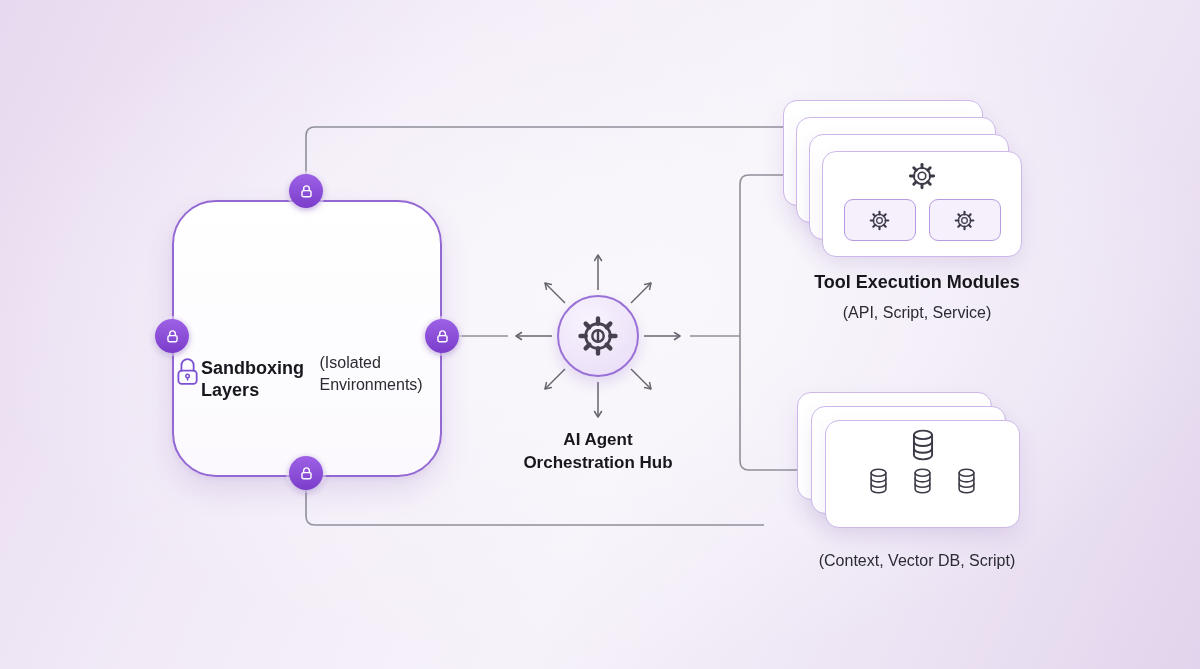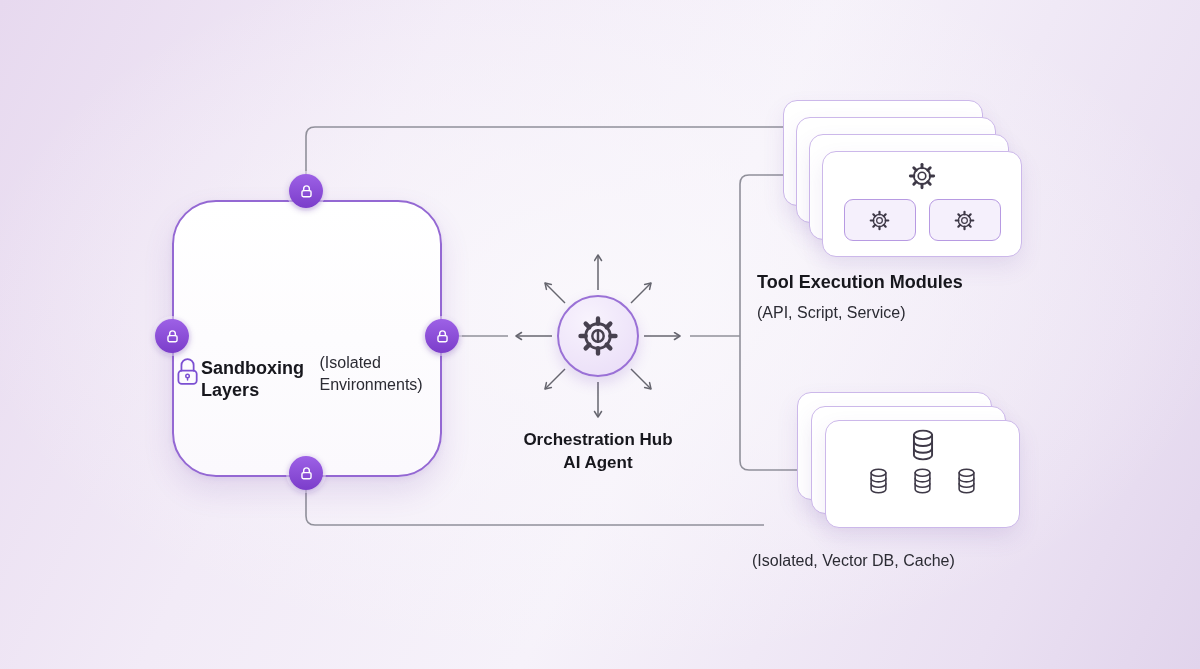--- a/index.html
+++ b/index.html
@@ -61,21 +61,21 @@
     display:flex; align-items:center; justify-content:center; box-sizing:border-box; }
 
   .memory-stack { position:absolute; left:797px; top:392px; width:223px; height:136px; }
   .memory-stack .card { width:195px; height:108px; }
   .memory-stack .g1 { left:0;  top:0;  }
   .memory-stack .g2 { left:14px; top:14px; }
   .memory-stack .front { left:28px; top:28px; display:flex; flex-direction:column; align-items:center; padding-top:8px; }
   .memory-stack svg { color:#3e3947; }
   .db-row { display:flex; gap:23px; margin-top:7px; }
 
-  .section-label { position:absolute; }
+  .section-label { position:absolute; text-align:center; }
   .section-title { font-size:18px; font-weight:700; color:#17171d; line-height:23px; }
   .section-sub   { font-size:16px; color:#2b2b33; line-height:22px; margin-top:8px; }
   .tool-label   { left:757px; top:271px; width:320px; }
   .memory-label { left:752px; top:542px; width:330px; }
 
   .sandbox-lock { color:#7b4fd2; margin-top:0; }
 </style>
 </head>
 <body>
 
@@ -167,22 +167,22 @@
       </svg>
   </div>
 
   <div class="hub-circle">
     <svg class="icon" width="42" height="42" viewBox="0 0 48 48">
       <use href="#sym-gear"></use>
       <line x1="24" y1="17.5" x2="24" y2="30.5" stroke-width="2.8"></line>
     </svg>
   </div>
   <div class="hub-label">
+    <div>AI Agent</div>
     <div>Orchestration Hub</div>
-    <div>AI Agent</div>
   </div>
 
   <div class="tool-stack">
     <div class="card g1"></div>
     <div class="card g2"></div>
     <div class="card g3"></div>
     <div class="card front">
       <svg class="icon" width="28" height="28" viewBox="0 0 48 48">
           <use href="#sym-gear"></use>
         </svg>
@@ -219,16 +219,16 @@
         <svg class="icon" width="21" height="26" viewBox="0 0 24 30">
             <use href="#sym-db"></use>
           </svg>
         <svg class="icon" width="21" height="26" viewBox="0 0 24 30">
             <use href="#sym-db"></use>
           </svg>
       </div>
     </div>
   </div>
   <div class="section-label memory-label">
-    <div class="section-sub">(Isolated, Vector DB, Cache)</div>
+    <div class="section-sub">(Context, Vector DB, Script)</div>
   </div>
 
 </div>
 
 </body></html>

